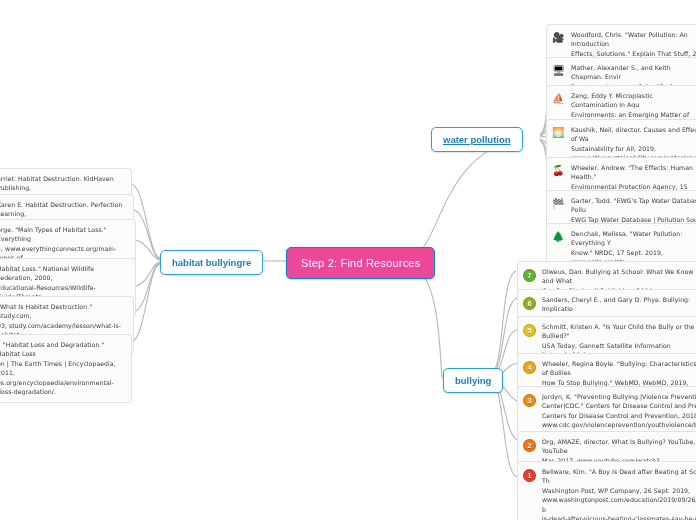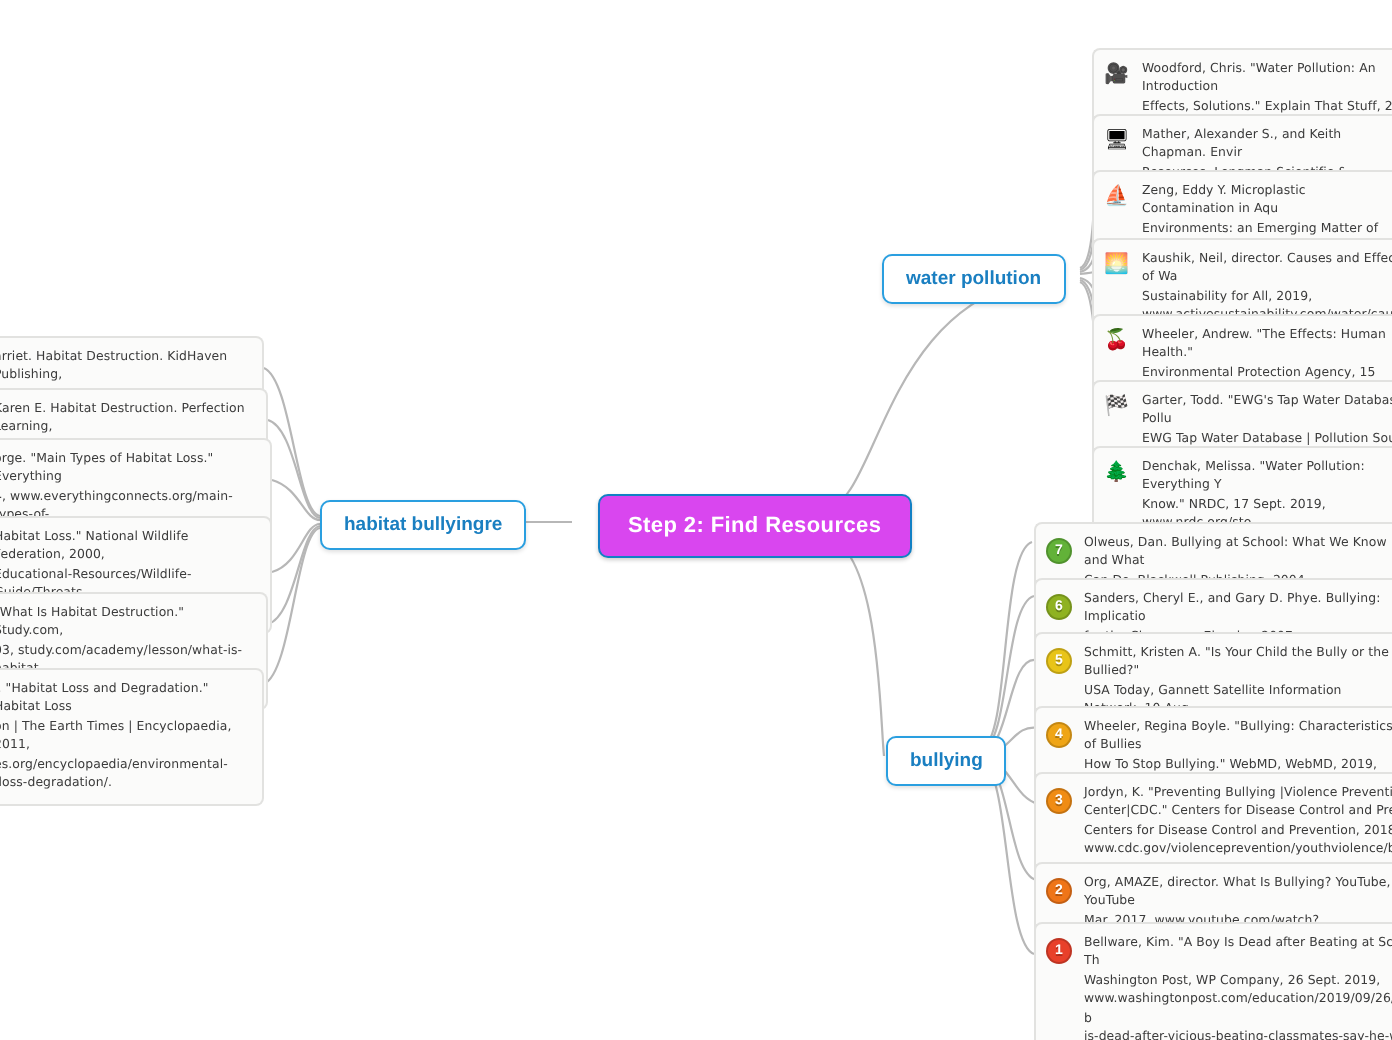--- a/index.html
+++ b/index.html
@@ -17,32 +17,31 @@
   }
   #links {
     position: absolute; left: 0; top: 0;
     width: 696px; height: 520px;
     pointer-events: none;
   }
 
   
   .central-node {
     position: absolute;
-    background: #d946ef;
+    background: #ec4899;
     border: 1px solid #1280c4;
     border-radius: 5px;
     color: #ffffff;
     font-size: 11px;
-    font-weight: bold;
+    font-weight: normal;
     letter-spacing: 0.2px;
     padding: 9px 14px;
     white-space: nowrap;
     box-shadow: 0 1px 2px rgba(0,0,0,0.20);
     z-index: 6;
-    margin-left: 13px;
   }
 
   
   .branch-node {
     position: absolute;
     background: #ffffff;
     border: 1.5px solid #2a9fe0;
     border-radius: 5px;
     color: #1a7fc1;
     font-size: 9.5px;
@@ -144,21 +143,21 @@
   </svg>
 
   <div class="central-node" style="left:286px; top:247px;">
     <span>Step 2: Find Resources</span>
   </div>
 
   <div class="branch-node" style="left:160px; top:250px;">
     <span>habitat bullyingre</span>
   </div>
 
-  <div class="branch-node" style="left:441px; top:127px;">
+  <div class="branch-node" style="left:431px; top:127px;text-decoration:underline;">
     <span>water pollution</span>
   </div>
 
   <div class="branch-node" style="left:443px; top:368px;">
     <span>bullying</span>
   </div>
 
   <div class="leaf left-clip" style="left:-8px; top:168px; width:140px;">
     <div class="leaf-text">arriet. Habitat Destruction. KidHaven Publishing,
 int of Greenhaven Publishing LLC, 2018.</div>

